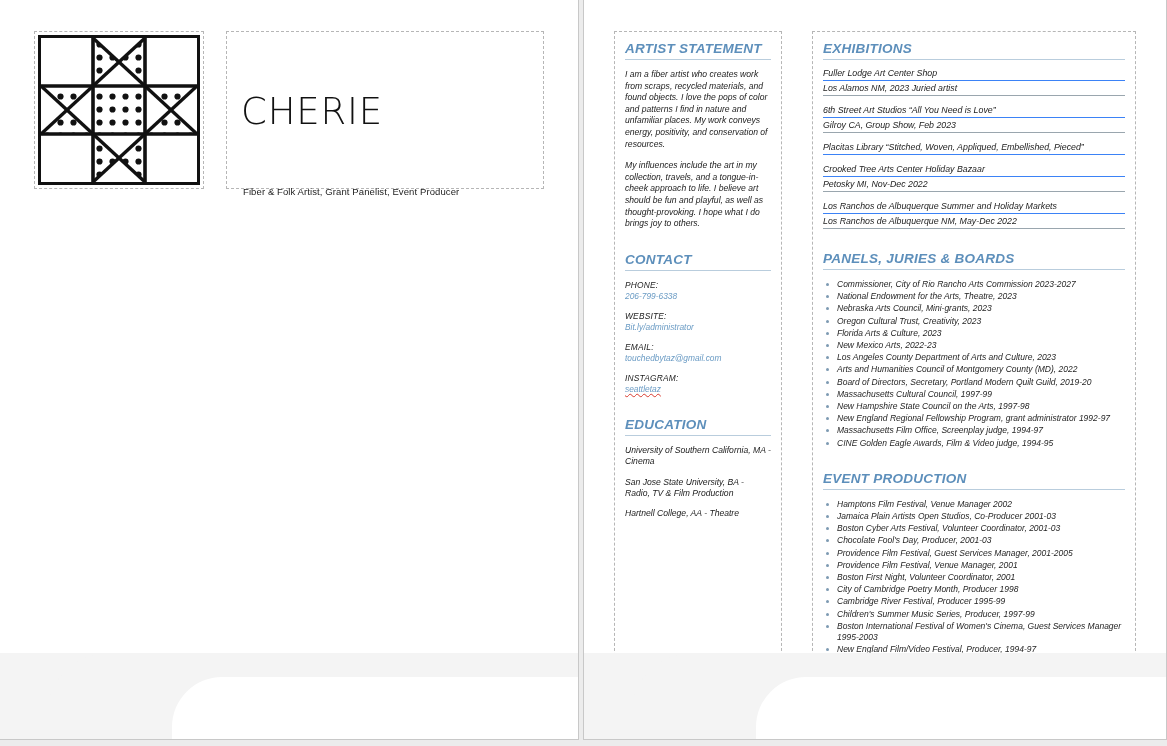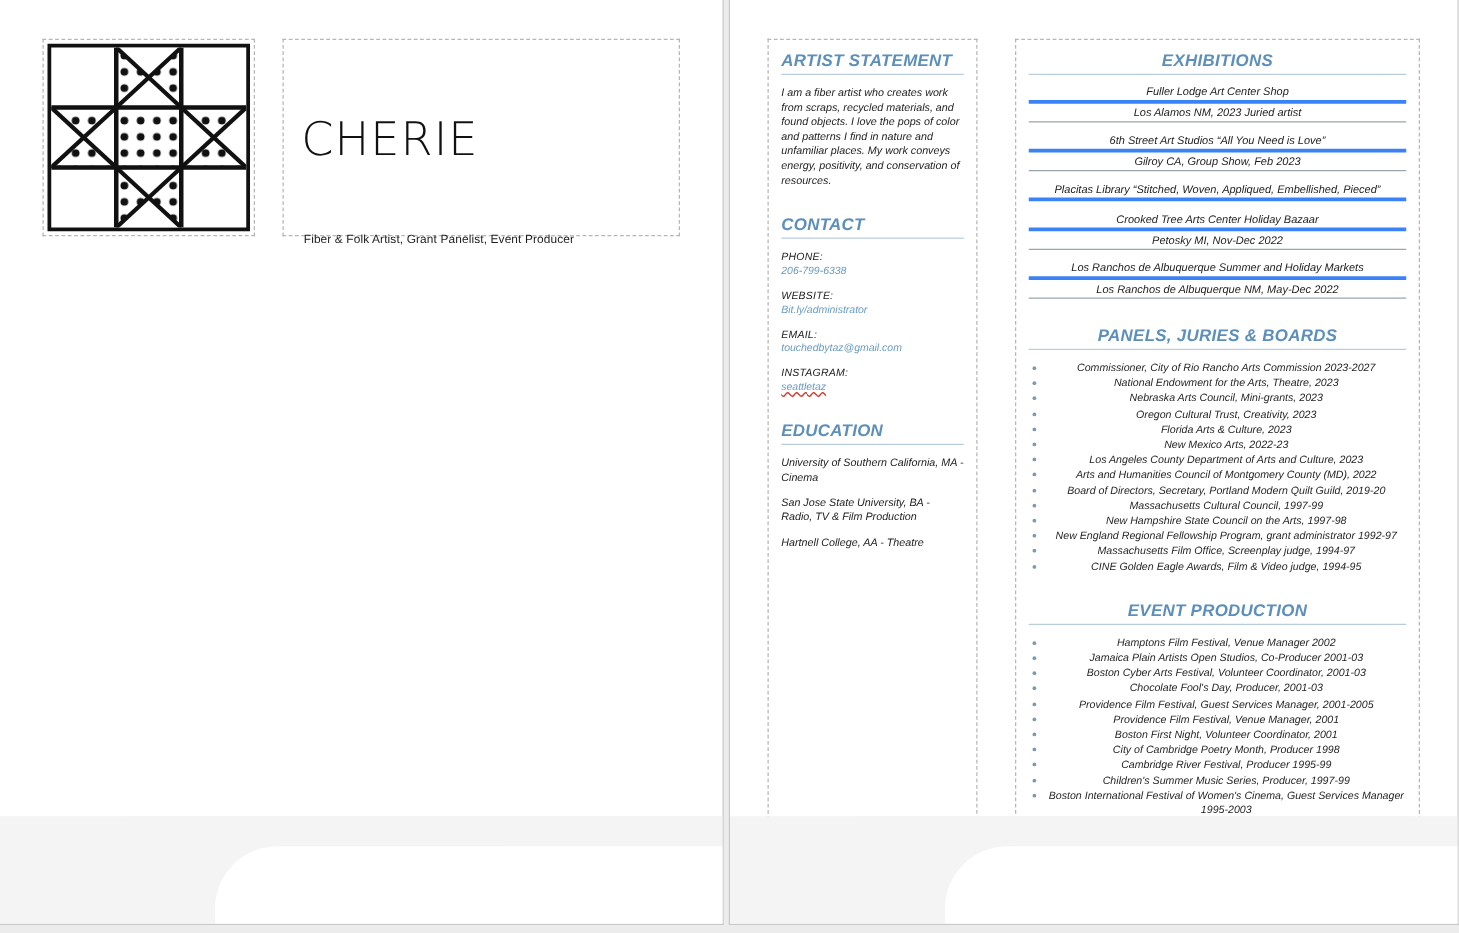--- a/index.html
+++ b/index.html
@@ -113,21 +113,20 @@
     position: absolute;
     left: 30px; top: 31px;
     width: 168px; height: 630px;
     padding: 9px 10px 8px 10px;
   }
   .col-right {
     position: absolute;
     left: 228px; top: 31px;
     width: 324px; height: 630px;
     padding: 9px 10px 8px 10px;
-    text-align: center;
   }
 
   .sec-head {
     color: #5d8fbb;
     font-weight: bold;
     font-size: 13.5px;
     letter-spacing: 0.25px;
     padding-bottom: 3px;
     border-bottom: 1px solid #b9cddd;
     margin-bottom: 9px;
@@ -172,21 +171,21 @@
   }
   .edu-item.last { margin-bottom: 0; }
 
   
   .exh-item { margin-bottom: 8px; }
   .exh-item.last { margin-bottom: 0; }
   .exh-title {
     font-size: 8.8px;
     line-height: 12px;
     color: #1c1c1c;
-    border-bottom: 3px solid #3b82f6;
+    border-bottom: 1px solid #3b82f6;
     padding-bottom: 1px;
   }
   .exh-sub {
     font-size: 8.8px;
     line-height: 12px;
     color: #1c1c1c;
     border-bottom: 1px solid #9aa6ae;
     padding-bottom: 1px;
     padding-top: 1px;
   }
@@ -286,20 +285,21 @@
     </div>
   </div>
 
   <div class="page page-right">
 
     <div class="col-left dbox">
 
       <div class="sec-block">
         <div class="sec-head">ARTIST STATEMENT</div>
         <p class="body-p">I am a fiber artist who creates work from scraps, recycled materials, and found objects. I love the pops of color and patterns I find in nature and unfamiliar places. My work conveys energy, positivity, and conservation of resources.</p>
+        <p class="body-p last">My influences include the art in my collection, travels, and a tongue-in-cheek approach to life. I believe art should be fun and playful, as well as thought-provoking. I hope what I do brings joy to others.</p>
       </div>
 
       <div class="sec-block">
         <div class="sec-head">CONTACT</div>
 
         <div class="contact-item">
           <div class="contact-label">PHONE:</div>
           <div class="contact-value">206-799-6338</div>
         </div>
 

